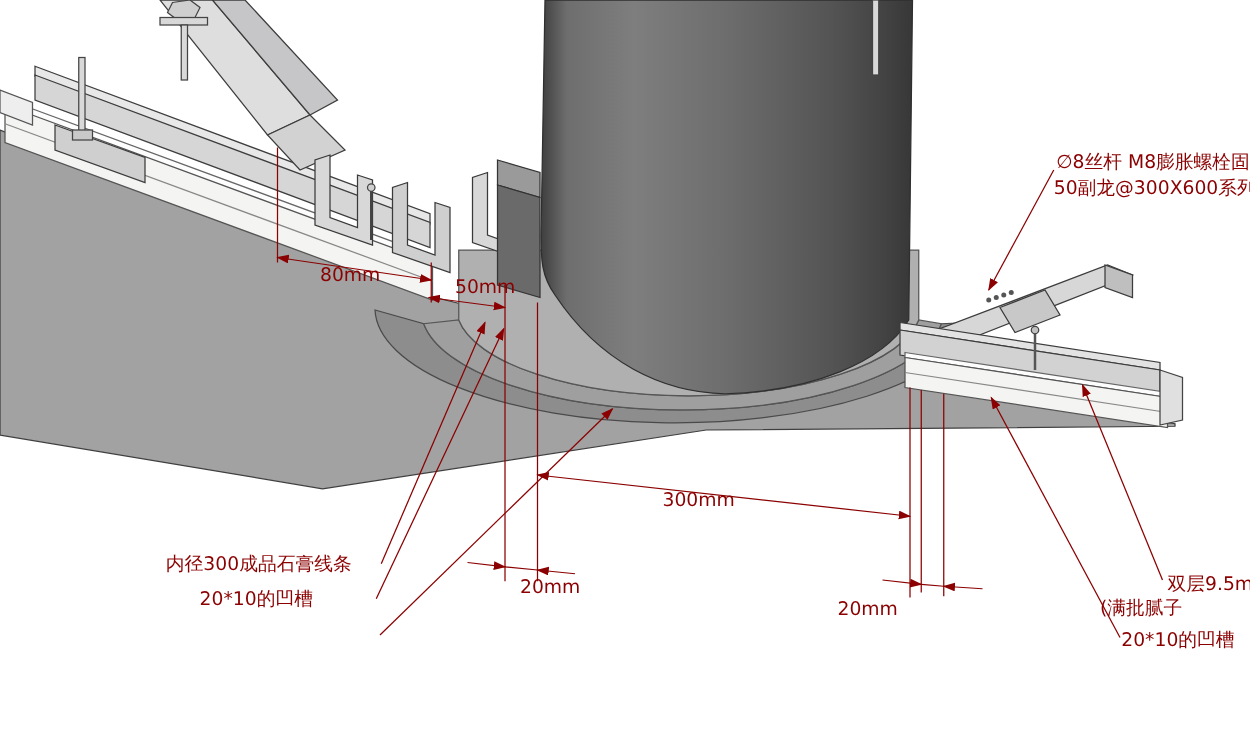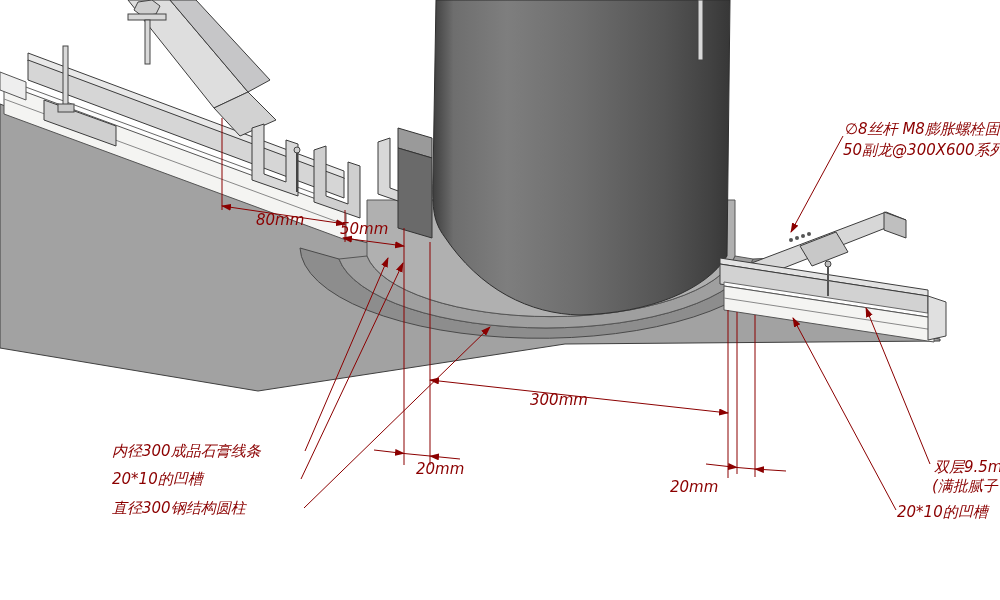--- a/index.html
+++ b/index.html
@@ -1,20 +1,20 @@
 <!DOCTYPE html>
 <html style="--ann: #8B0000;"><head>
 <meta charset="utf-8">
 <style>
   html,body{margin:0;padding:0;background:#fff;}
   body{width:1000px;height:600px;overflow:hidden;font-family:"DejaVu Sans",sans-serif;}
   #stage{position:relative;width:1000px;height:600px;background:#fff;}
   #scene{position:absolute;left:0;top:0;}
-  .lbl{position:absolute;color:var(--ann,#8B0000);font-size:15px;line-height:1.2;white-space:nowrap;font-style:italic;}
-  .lbl.r{text-align:left;}
+  .lbl{position:absolute;color:var(--ann,#8B0000);font-size:15px;line-height:1.2;white-space:nowrap;}
+  .lbl.r{text-align:center;}
   .red-line{stroke:var(--ann,#8B0000);stroke-width:1;fill:none;}
   .red-fill{fill:var(--ann,#8B0000);}
 </style>
 </head>
 <body>
 
 <div id="stage">
 
   <svg id="scene" width="1000" height="600" viewBox="0 0 1000 600">
     <defs>
@@ -127,29 +127,28 @@
       <line class="red-line" x1="304" y1="508" x2="490" y2="327" marker-end="url(#arw)"></line>
 
       <line class="red-line" x1="843" y1="136" x2="791" y2="232" marker-end="url(#arw)"></line>
 
       <line class="red-line" x1="930" y1="464" x2="866" y2="308" marker-end="url(#arw)"></line>
       <line class="red-line" x1="896" y1="510" x2="793" y2="318" marker-end="url(#arw)"></line>
     </g>
   </svg>
 
   <div class="lbl" style="left:256px;top:211px;">80mm</div>
-  <div class="lbl" style="left:340px;top:220px;">50mm</div>
+  <div class="lbl" style="left:364px;top:220px;">50mm</div>
   <div class="lbl" style="left:530px;top:391px;">300mm</div>
   <div class="lbl" style="left:416px;top:460px;">20mm</div>
   <div class="lbl" style="left:670px;top:478px;">20mm</div>
 
   <div class="lbl r" style="left:112px;top:442px;width:190px;">内径300成品石膏线条</div>
   <div class="lbl r" style="left:112px;top:470px;width:186px;">20*10的凹槽</div>
-  <div class="lbl r" style="left:112px;top:499px;width:190px;">直径300钢结构圆柱</div>
 
   <div class="lbl" style="left:845px;top:120px;">∅8丝杆 M8膨胀螺栓固</div>
   <div class="lbl" style="left:843px;top:141px;">50副龙@300X600系列</div>
 
   <div class="lbl" style="left:934px;top:458px;">双层9.5m</div>
-  <div class="lbl" style="left:932px;top:477px;">(满批腻子</div>
+  <div class="lbl" style="left:880px;top:477px;">(满批腻子</div>
   <div class="lbl" style="left:897px;top:503px;">20*10的凹槽</div>
 
 </div>
 
 </body></html>

